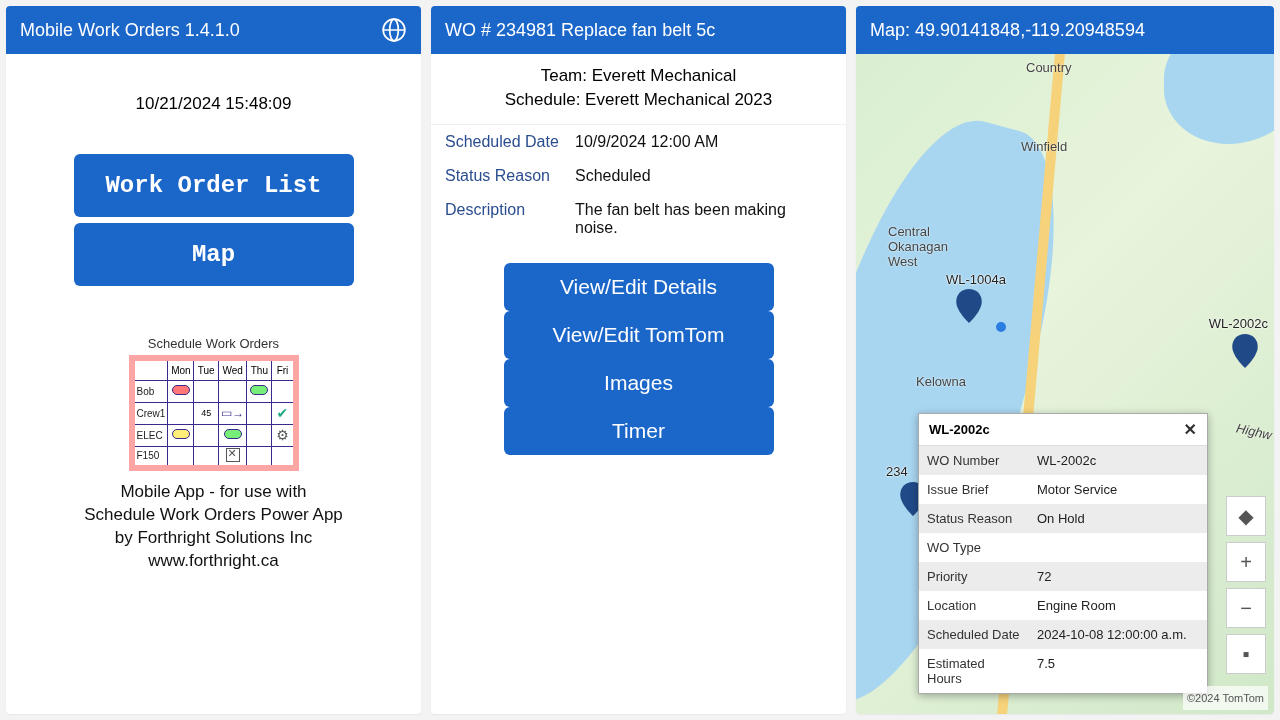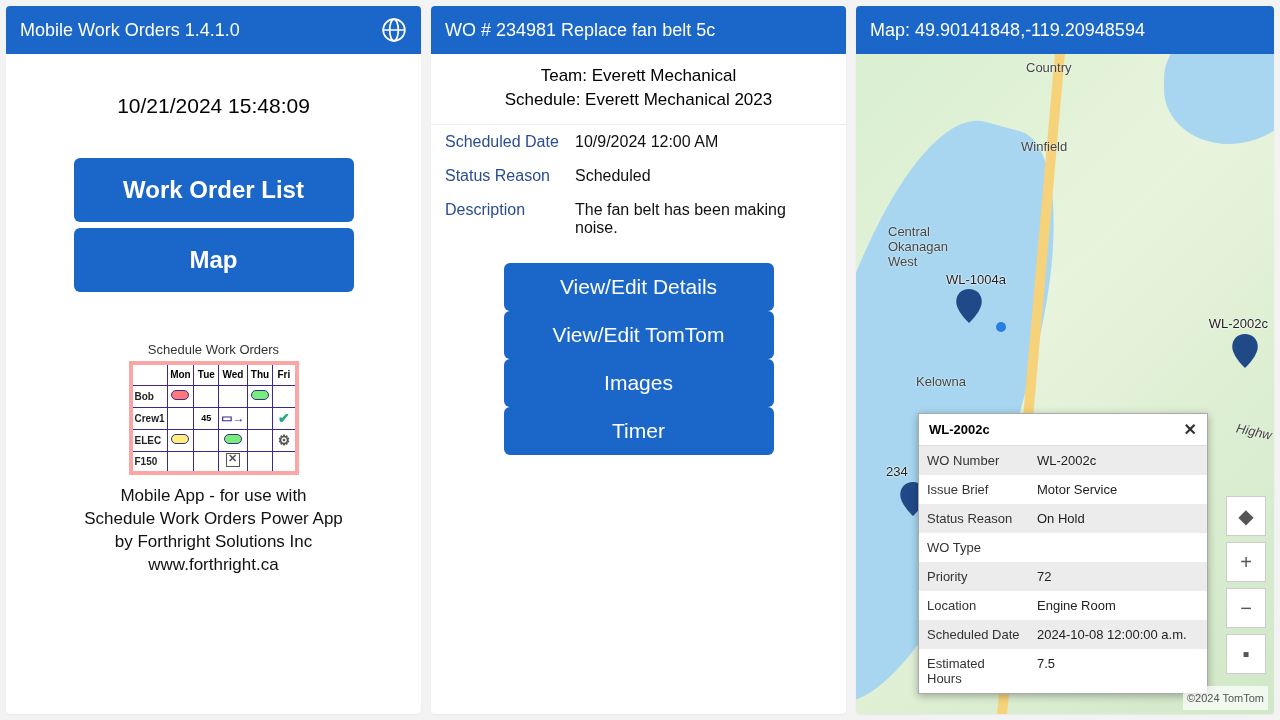--- a/index.html
+++ b/index.html
@@ -38,47 +38,47 @@
   .globe-icon svg { display:block; }
   .panel-body {
     flex: 1;
     padding: 10px 8px;
     overflow: hidden;
     position: relative;
   }
   
   .timestamp {
     text-align: center;
-    font-size: 21px;
+    font-size: 17px;
     margin: 30px 0 40px;
   }
   .big-btn {
     display: block;
     margin: 0 auto 6px;
     width: 280px;
     background: #1a66c9;
     color: #fff;
     border: none;
     border-radius: 6px;
     font-size: 24px;
     font-weight: 600;
     padding: 18px 0;
     cursor: pointer;
+    font-family: Liberation Mono, monospace;
   }
   .sched-illustration {
     margin: 50px auto 10px;
     width: 170px;
   }
   .sched-title { font-size: 13px; color:#333; text-align:center; margin-bottom:4px;}
   .sched-grid {
-    border: 4px solid #fca5a5;
+    border: 6px solid #fca5a5;
     border-collapse: collapse;
     width: 100%;
     font-size: 10px;
-    font-weight: bold;
   }
   .sched-grid td {
     border: 1px solid #3a2a8e;
     height: 22px;
     width: 28px;
     text-align: center;
     vertical-align: middle;
     padding:0 2px;
   }
   .sched-grid .lbl { font-size:10px; color:#222; text-align:left; padding-left:2px;}

